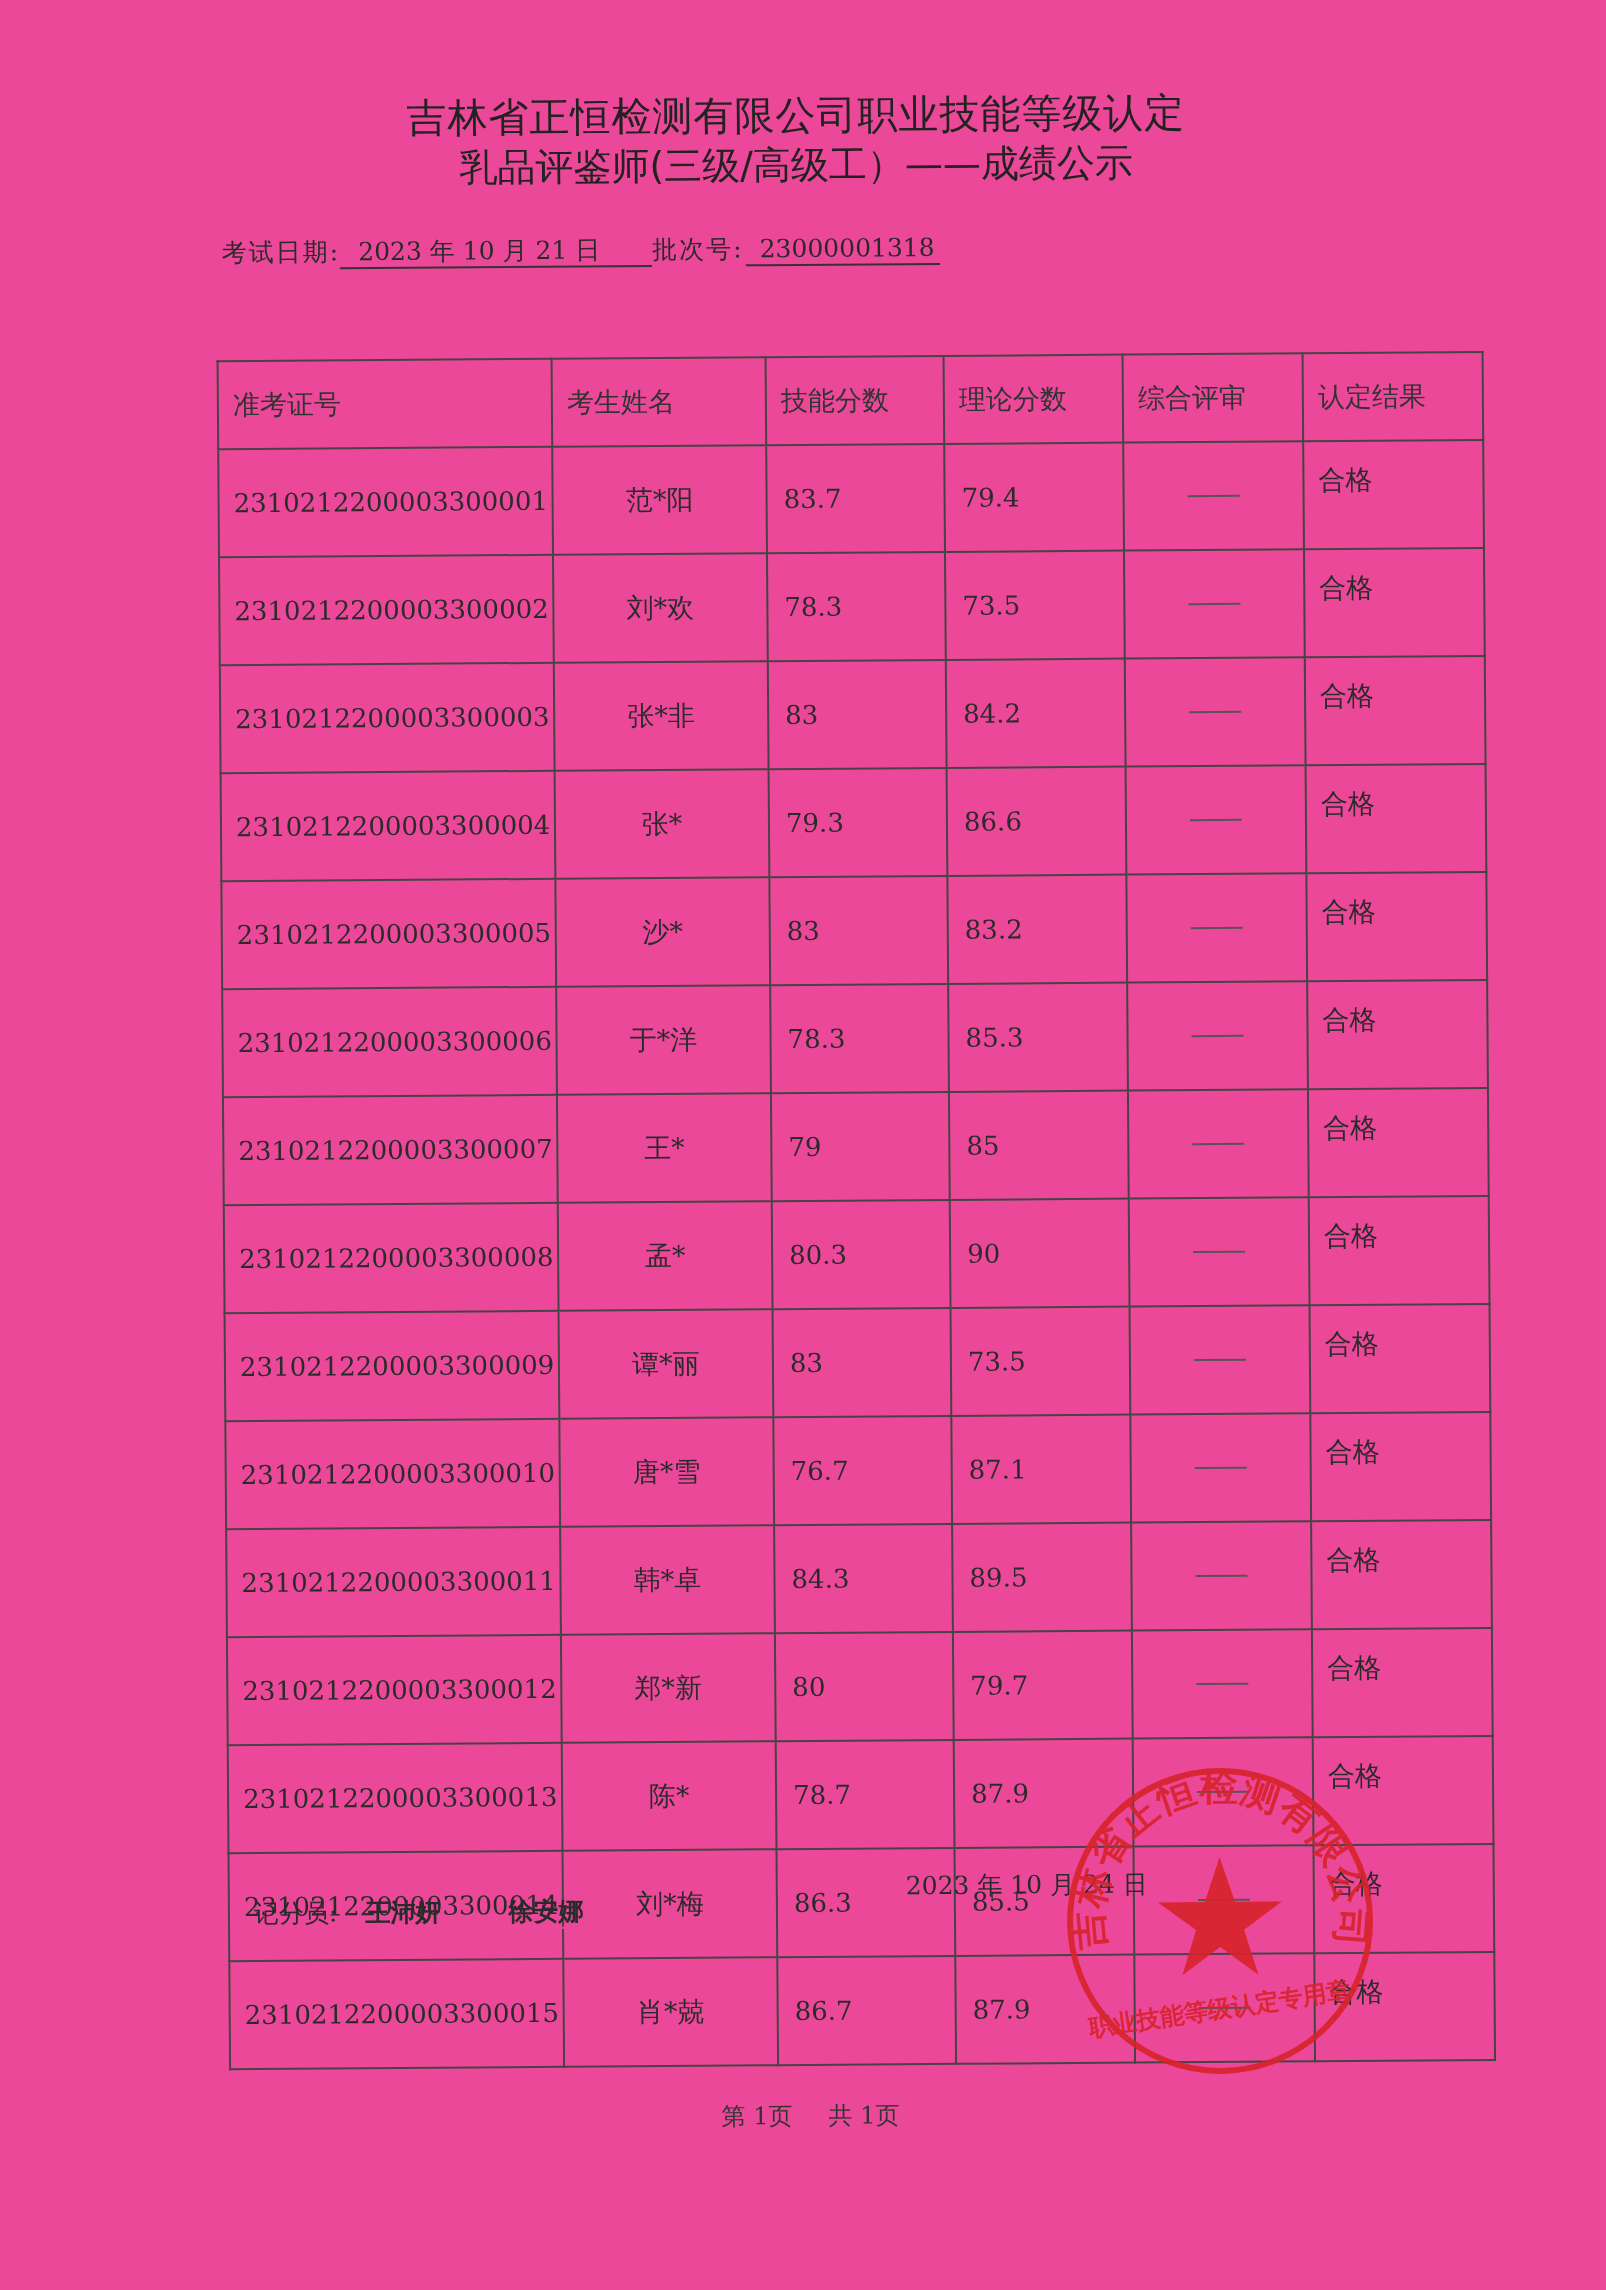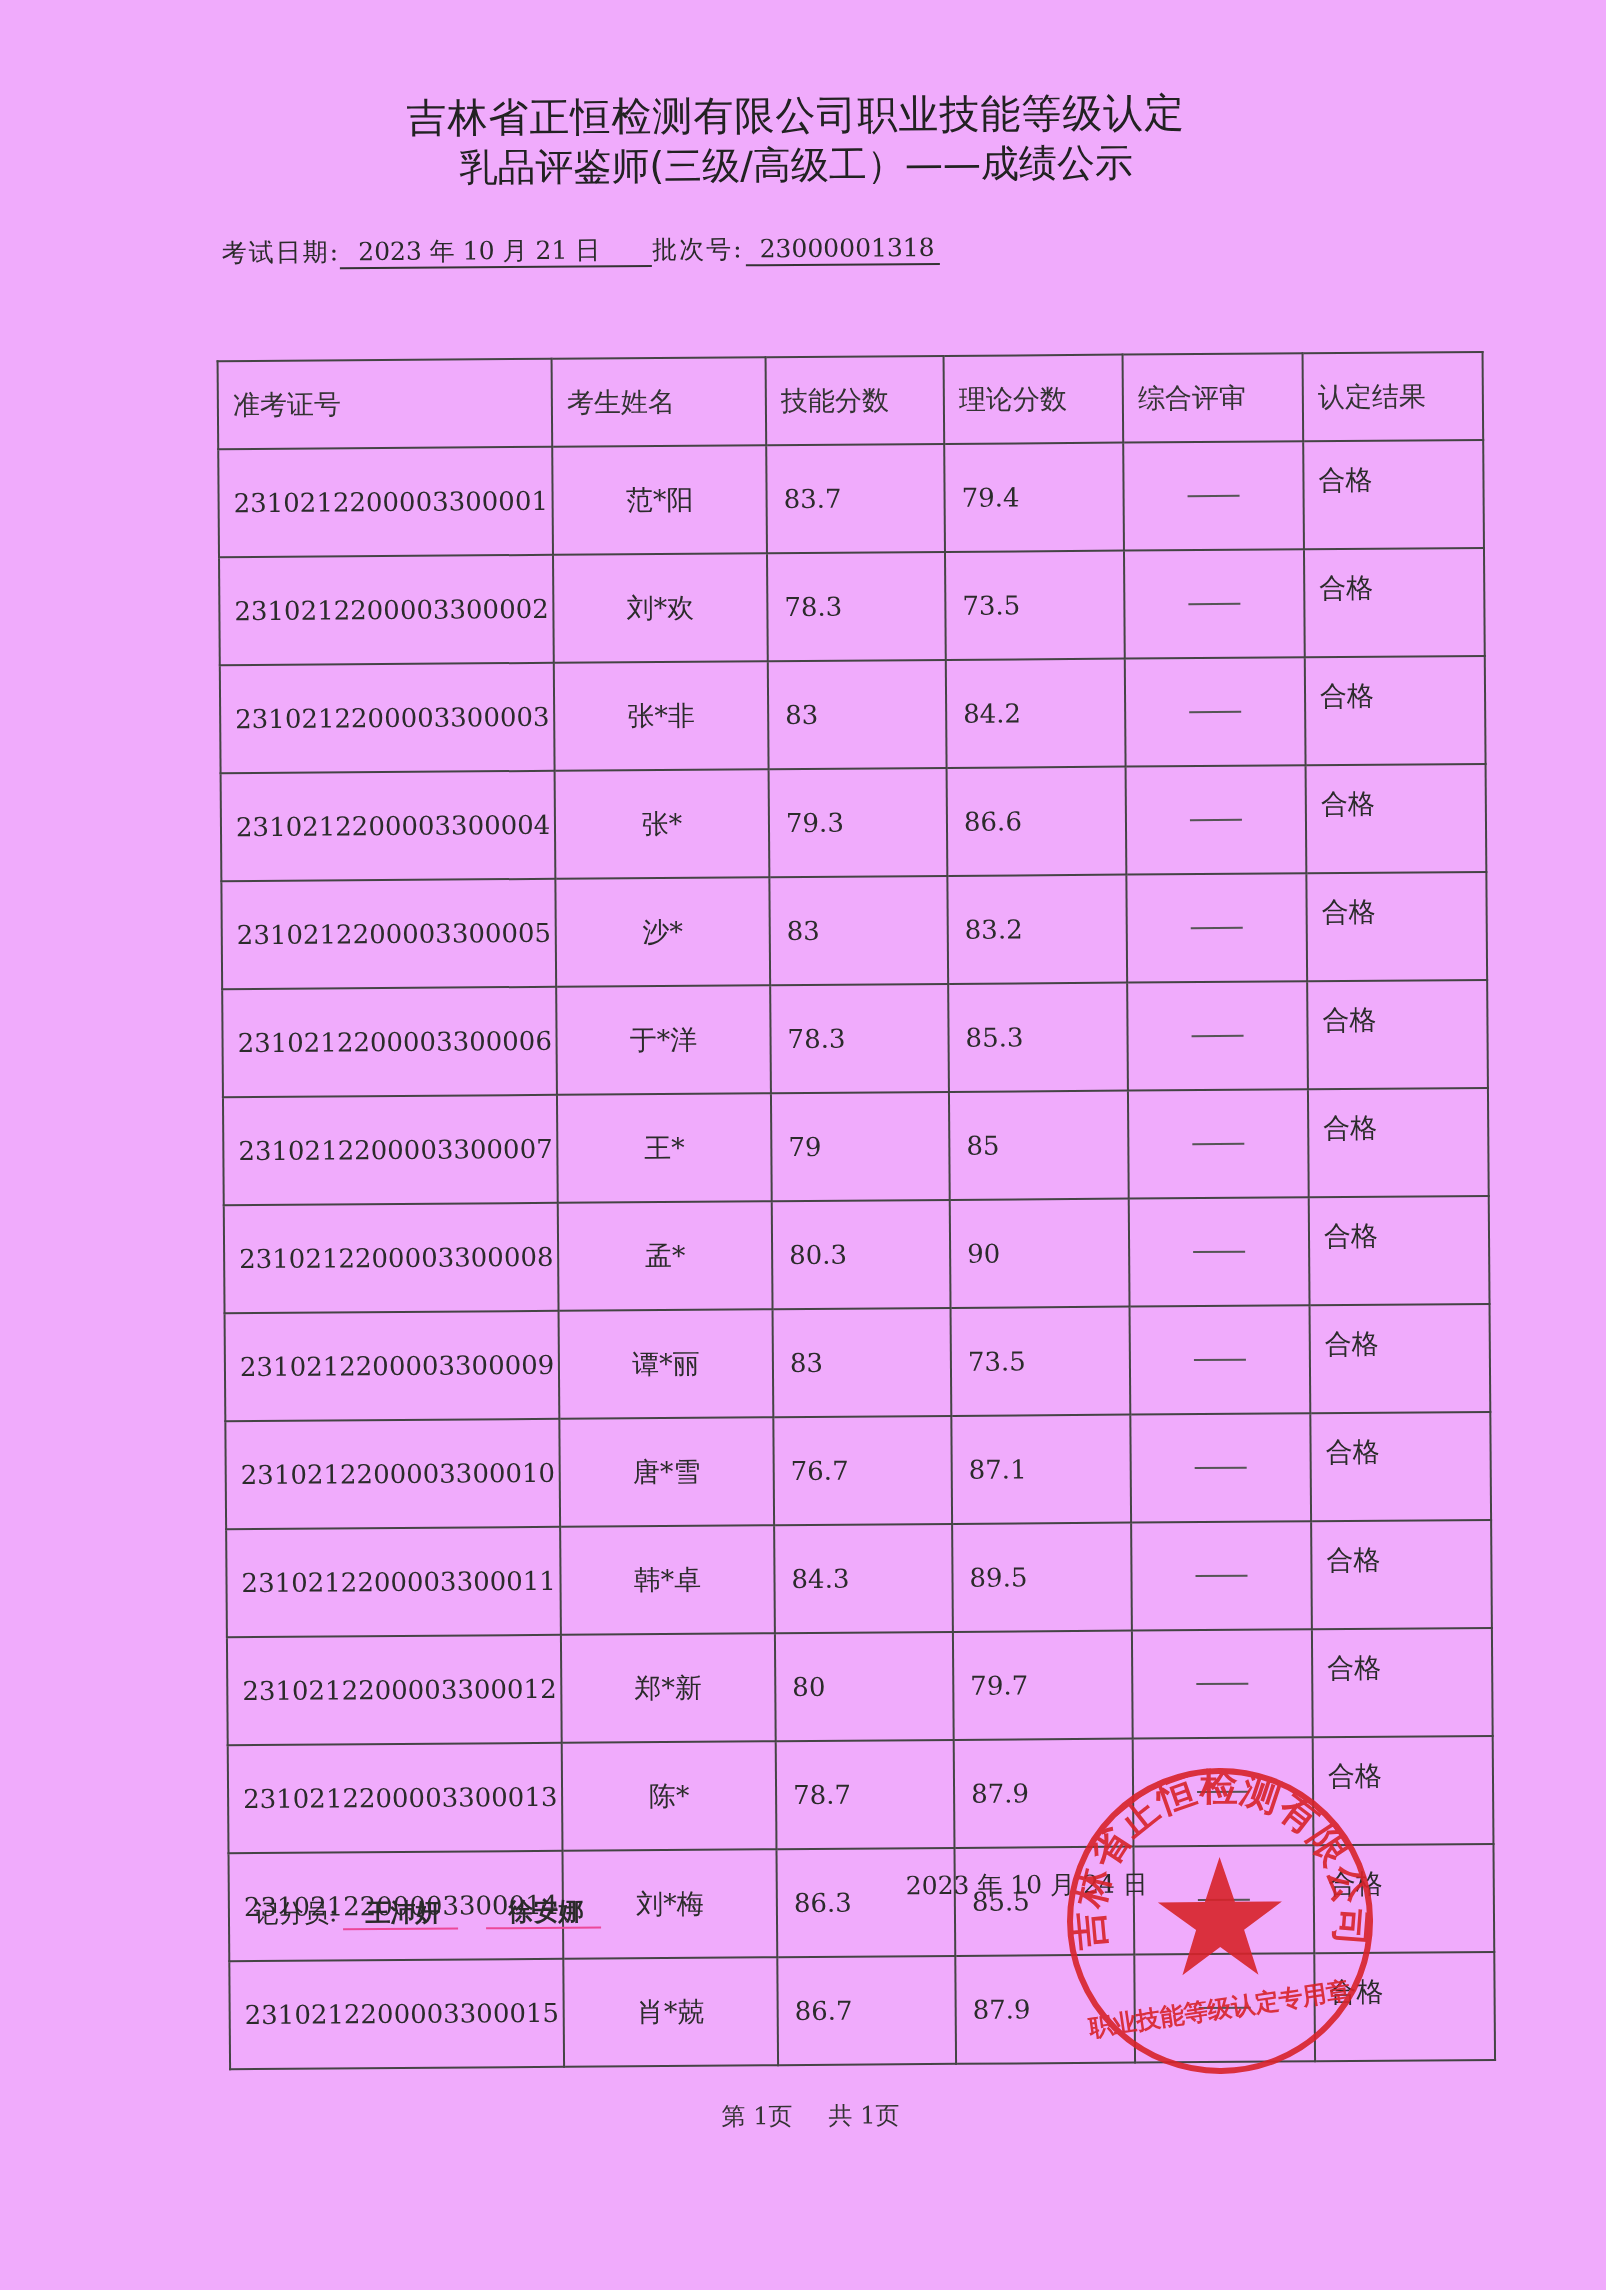--- a/index.html
+++ b/index.html
@@ -13,21 +13,21 @@
     position: relative;
     overflow: hidden;
     font-family: "DejaVu Serif", "Liberation Serif", serif;
     color: #2b2b2b;
   }
   .page {
     position: absolute;
     left: 0; top: 0;
     width: 1606px;
     height: 2290px;
-    background: #f0abfc;
+    background: #ec4899;
   }
   .scan-layer {
     position: absolute;
     left: 0; top: 0;
     width: 1606px;
     height: 2290px;
     transform: rotate(-0.42deg);
     transform-origin: 800px 1100px;
   }
   .title1 {

